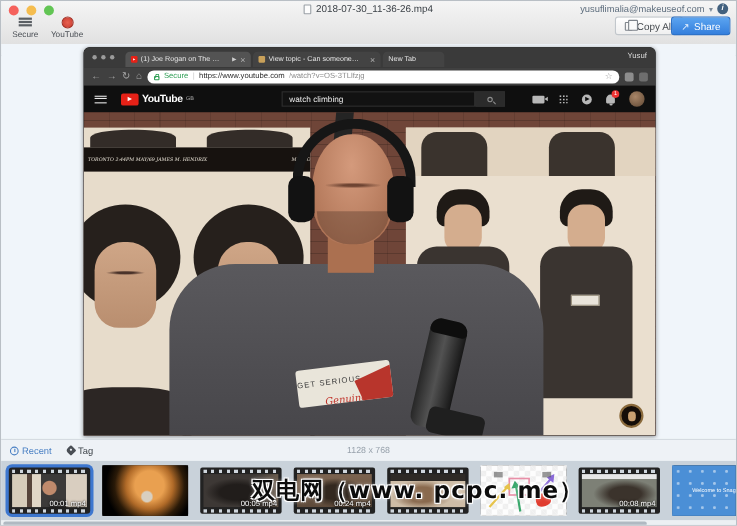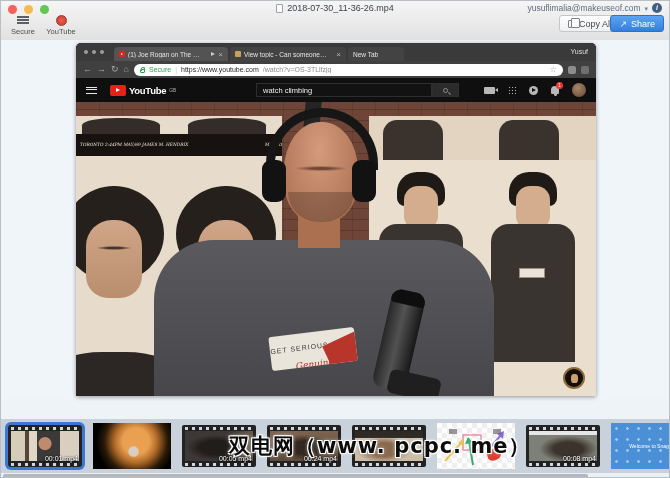--- a/index.html
+++ b/index.html
@@ -377,20 +377,31 @@
           <span class="cup r"></span>
           <span class="mic"></span>
           <span class="mic-mount"></span>
         </div>
         <span class="jre-logo"></span>
       </div>
 
     </div>
   </div>
 
+  <div class="footer">
+    <div class="recent-btn">
+      <span class="clock-ic"></span>
+      <span>Recent</span>
+    </div>
+    <div class="tag-btn">
+      <span class="tag-ic"></span>
+      <span>Tag</span>
+    </div>
+    <div class="dims">1128 x 768</div>
+  </div>
 
   <div class="strip">
     <div class="thumb film selected">
       <span class="shot shot-1"></span>
       <span class="tlabel">00:01 mp4</span>
     </div>
     <div class="thumb plain">
       <span class="shot shot-2"></span>
       <span class="tlabel"></span>
     </div>

